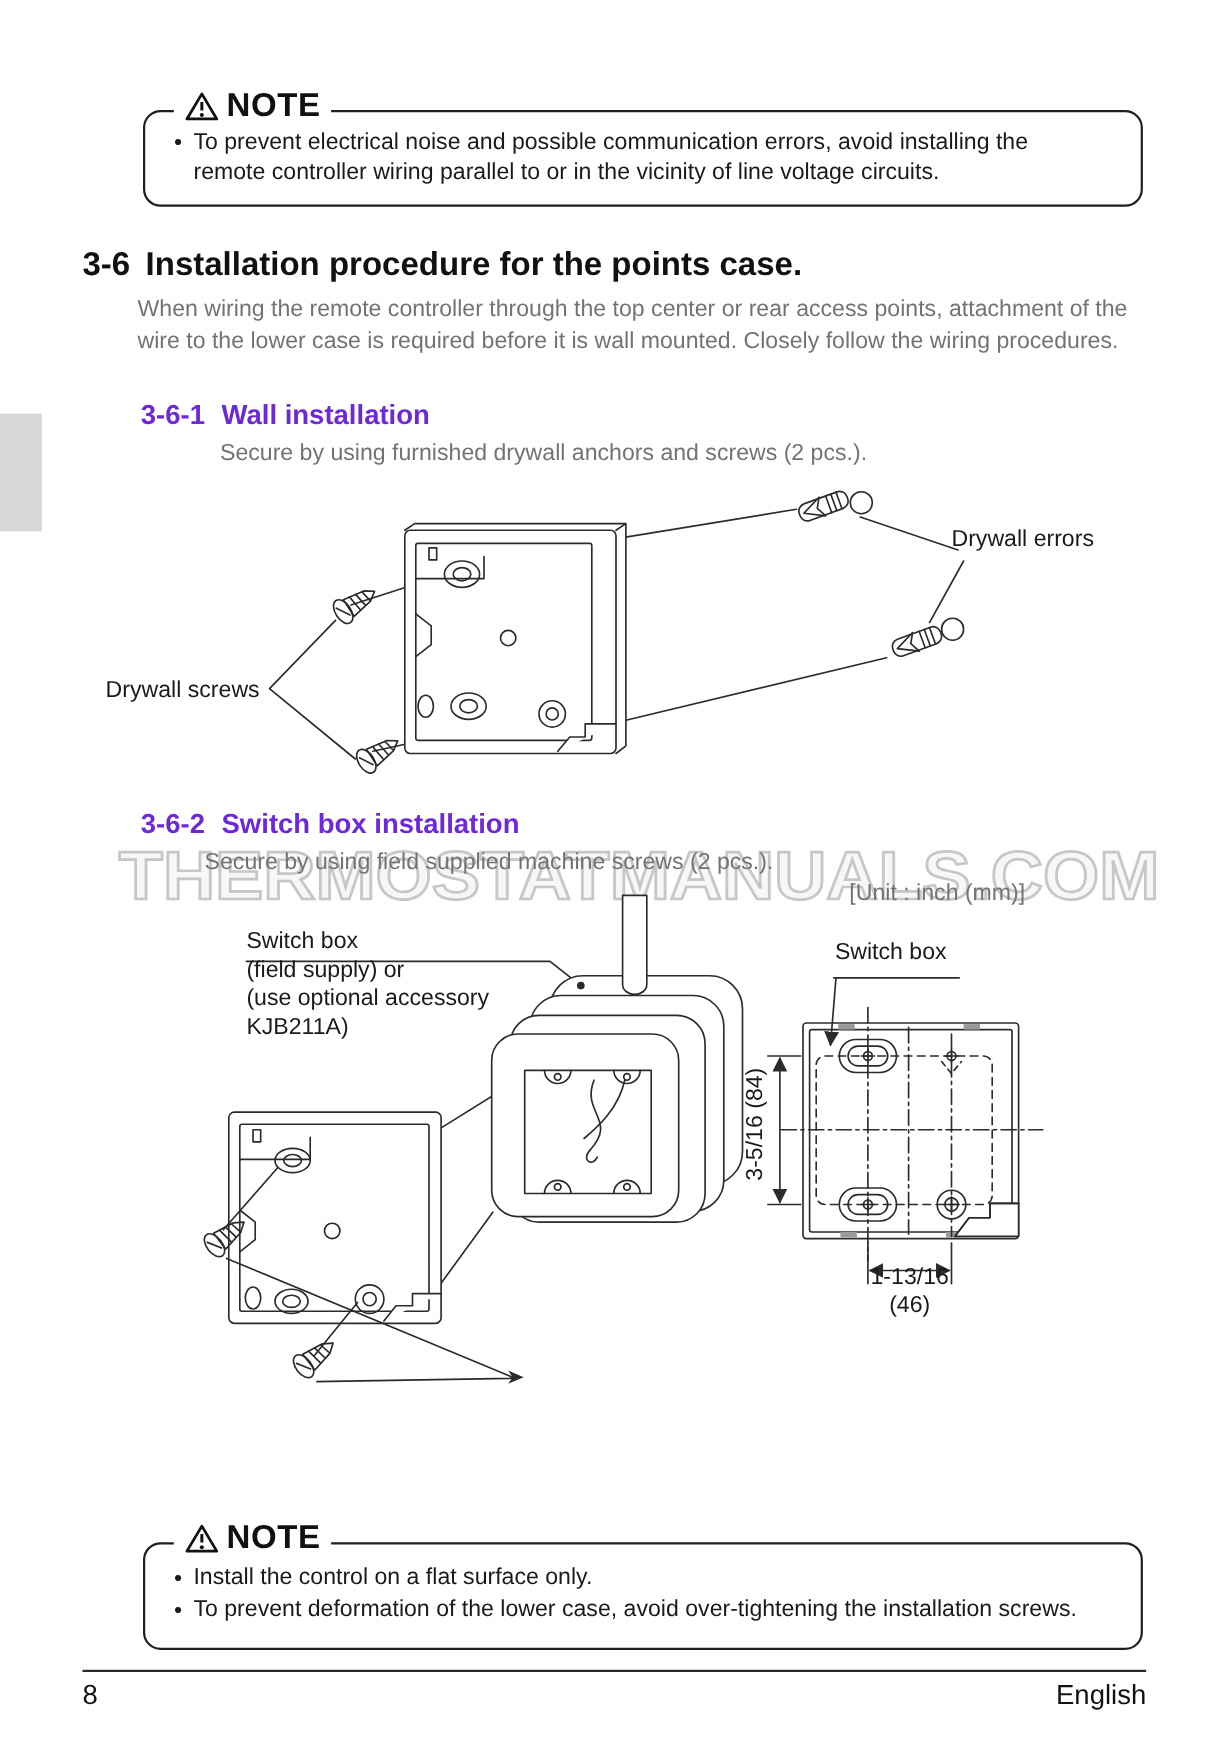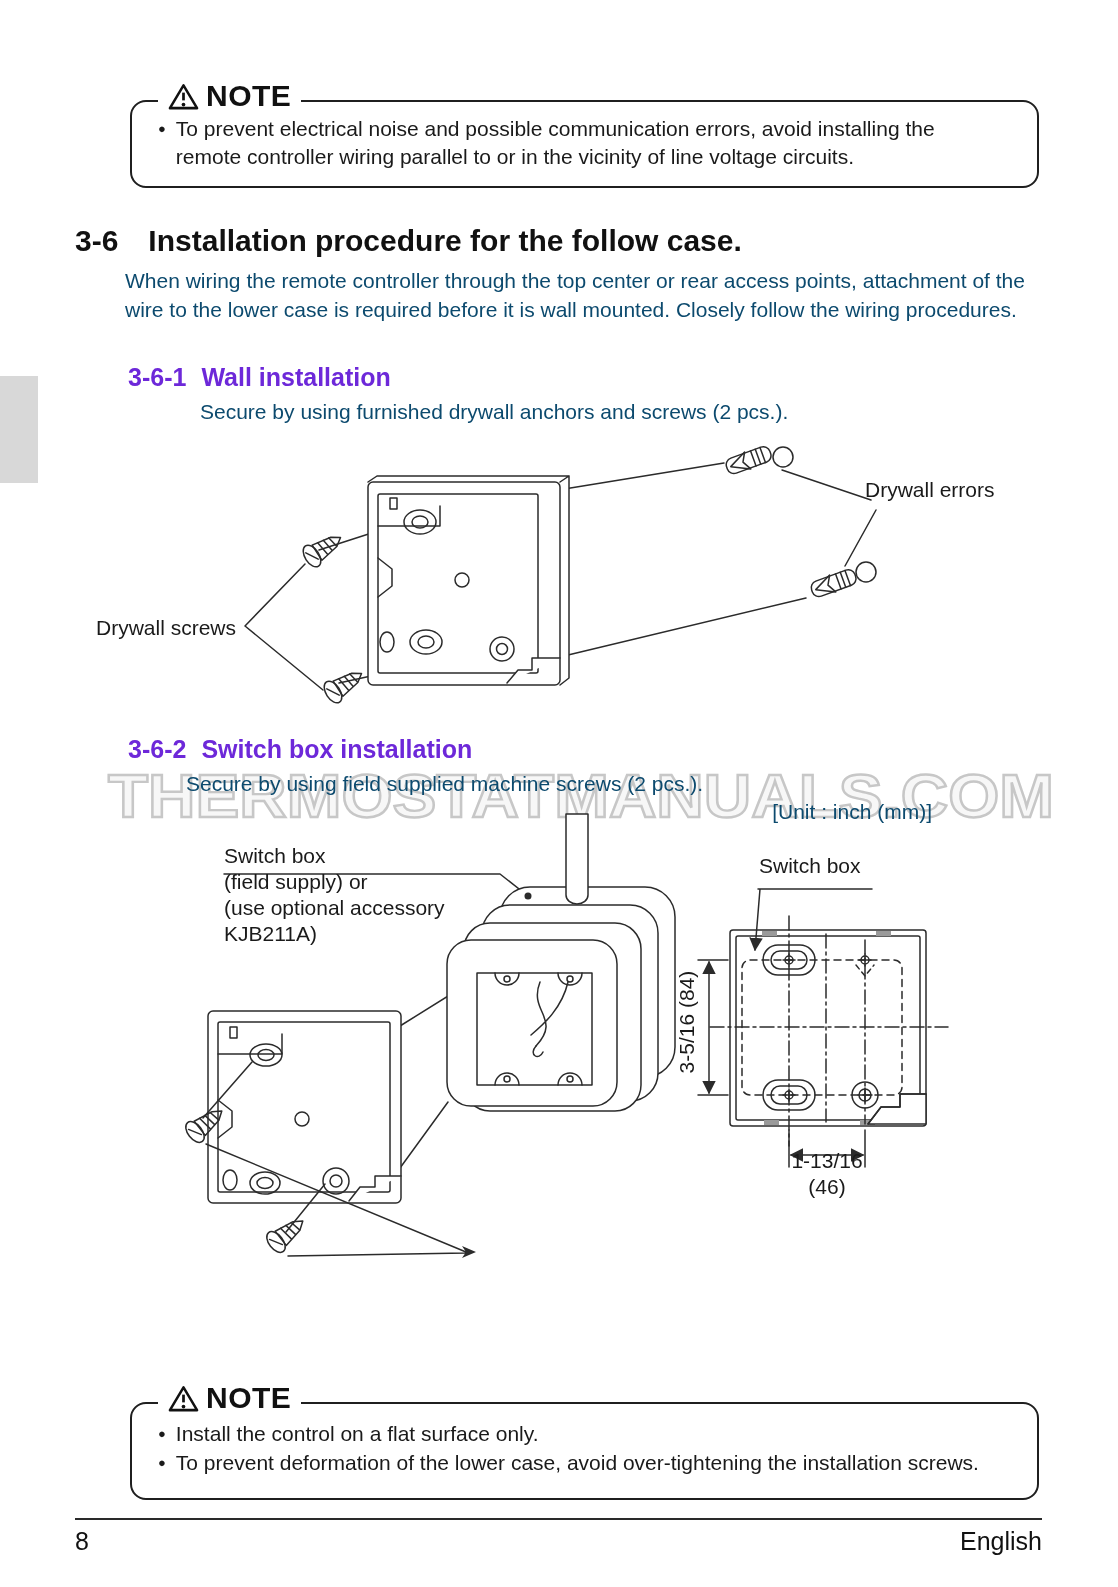--- a/index.html
+++ b/index.html
@@ -11,23 +11,23 @@
   .notebox{position:absolute;border:2px solid #1f1f1f;border-radius:16px;background:transparent;}
   .notebox .notehead{position:absolute;top:-23px;left:26px;background:#fff;padding:0 10px;
         display:flex;align-items:center;gap:7px;}
   .notehead .notetitle{font-size:30px;font-weight:bold;letter-spacing:0.5px;color:#111;}
   .bullets{position:absolute;left:26px;display:flex;flex-direction:column;gap:1px;}
   .bullet-row{display:flex;align-items:flex-start;font-size:21px;line-height:28px;}
   .bullet-dot{font-size:13px;line-height:28px;margin:0 10px 0 0;}
   .bullet-text{display:block;}
 
   
-  .h1{display:flex;gap:30px;font-size:30px;font-weight:bold;color:#111;}
+  .h1{display:flex;gap:14px;font-size:30px;font-weight:bold;color:#111;}
   .h2{display:flex;gap:15px;font-size:25px;font-weight:bold;color:#6d28d9;}
-  .body-text{font-size:21px;line-height:29px;color:#0c4a6e;}
+  .body-text{font-size:21px;line-height:29px;color:#737373;}
 
   .graytab{position:absolute;left:0;top:376px;width:38px;height:107px;background:#d8d8d8;}
 
   .dlabel{position:absolute;font-size:21px;line-height:26px;color:#1a1a1a;white-space:nowrap;}
   .dim-rot{transform:rotate(-90deg);transform-origin:center center;text-align:center;}
   .center{text-align:center;}
   .right{text-align:right;}
 
   .watermark{position:absolute;left:98px;top:761px;z-index:1;}
   .content-z{z-index:2;}
@@ -56,21 +56,21 @@
     <div class="bullets" style="top:13px;">
       <div class="bullet-row">
         <span class="bullet-dot">●</span>
         <span class="bullet-text" style="width:800px;">To prevent electrical noise and possible communication errors, avoid installing the remote controller wiring parallel to or in the vicinity of line voltage circuits.</span>
       </div>
     </div>
   </div>
 
   <div class="abs h1 content-z" style="left:75px;top:224px;">
     <span>3-6</span>
-    <span>Installation procedure for the follow case.</span>
+    <span>Installation procedure for the points case.</span>
   </div>
   <div class="abs body-text content-z" style="left:125px;top:266px;width:912px;">When wiring the remote controller through the top center or rear access points, attachment of the wire to the lower case is required before it is wall mounted. Closely follow the wiring procedures.</div>
 
   <div class="graytab"></div>
 
   <div class="abs h2 content-z" style="left:128px;top:363px;">
     <span>3-6-1</span>
     <span>Wall installation</span>
   </div>
   <div class="abs body-text content-z" style="left:200px;top:397px;">Secure by using furnished drywall anchors and screws (2 pcs.).</div>

